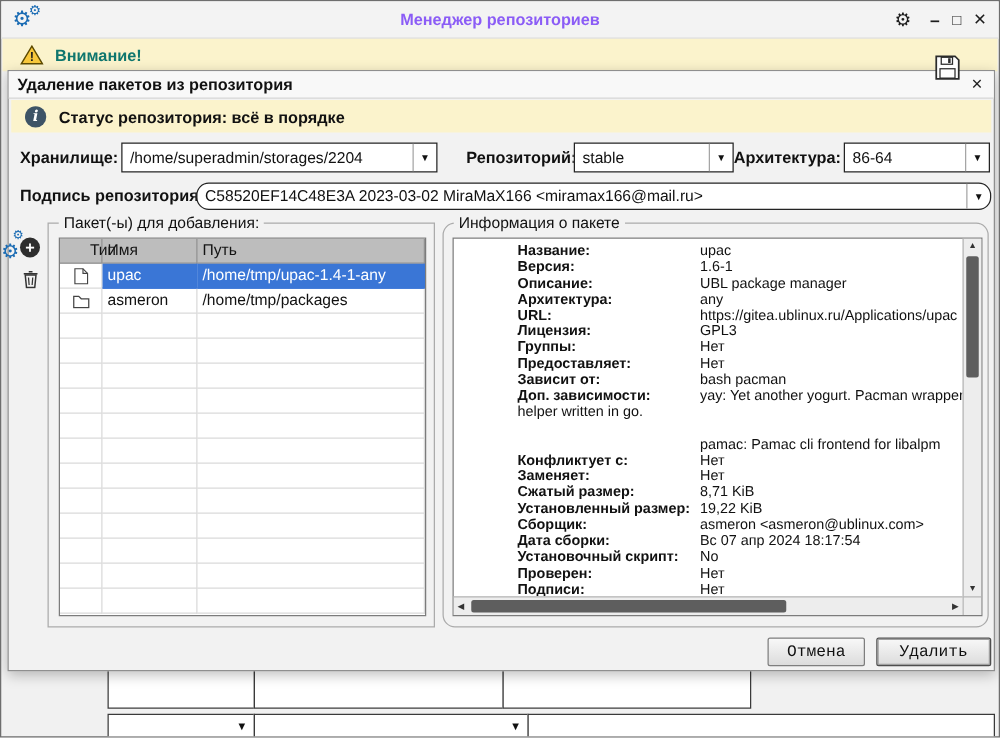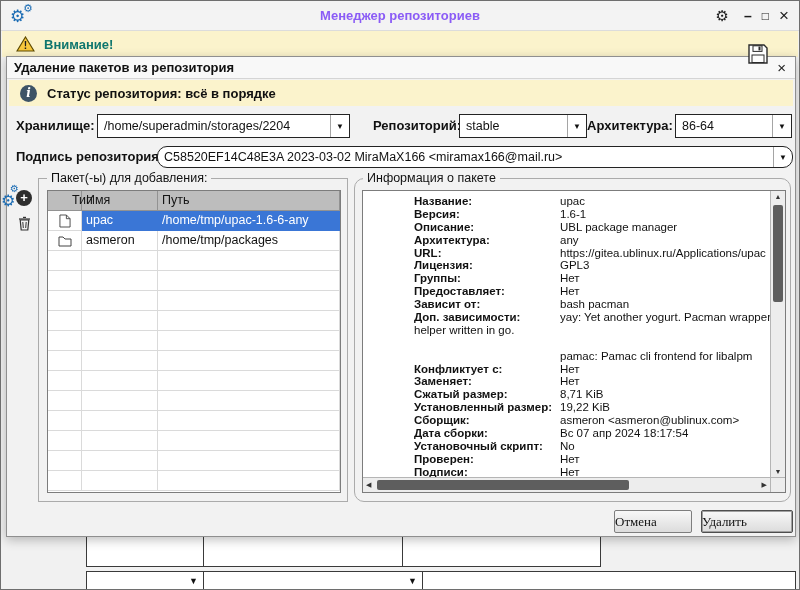--- a/index.html
+++ b/index.html
@@ -130,21 +130,21 @@
   .sb-left  { position:absolute; left:3px; top:3px; font-size:7px; color:#333; }
   .sb-right { position:absolute; right:3px; top:3px; font-size:7px; color:#333; }
   .hthumb   { position:absolute; top:2px; bottom:2px; left:14px; width:252px;
               background:#5e5e5e; border-radius:2px; }
   .sb-corner { position:absolute; right:0; bottom:0; width:15px; height:15px;
                background:#ededed; border-left:1px solid #b5b5b5; border-top:1px solid #b5b5b5; }
 
   
   .dlg-btn { position:absolute; top:453px; height:23px; background:linear-gradient(#f8f8f8,#dcdcdc);
              border:1px solid #7e7e7e; border-radius:2px; font-size:13px; color:#111;
-             text-align:left; line-height:21px; cursor:pointer; font-family:Liberation Serif, serif; }
+             text-align:center; line-height:21px; cursor:pointer; font-family:Liberation Mono, monospace; }
   #btn-cancel { left:607px; width:78px; }
   #btn-delete { left:694px; width:92px; border-color:#4e4e4e; box-shadow:inset 0 0 0 1px #a0a0a0; }
 </style>
 </head>
 <body>
 
 <div class="window">
 
   <div class="titlebar">
     <div class="app-icon">
@@ -252,21 +252,21 @@
         </div>
         <div id="pkg-tbody">
             <div class="trow">
               <div class="tcell c-type">
                 <svg width="12" height="14" viewBox="0 0 13 15">
                   <path d="M1 1 h7 l4 4 v9 h-11 z" fill="#fff" stroke="#444"></path>
                   <path d="M8 1 v4 h4" fill="none" stroke="#444"></path>
                 </svg>
               </div>
               <div class="tcell c-name cell-sel">upac</div>
-              <div class="tcell c-path cell-sel">/home/tmp/upac-1.6-6-any</div>
+              <div class="tcell c-path cell-sel">/home/tmp/upac-1.4-1-any</div>
             </div>
             <div class="trow">
               <div class="tcell c-type">
                 <svg width="14" height="12" viewBox="0 0 14 12">
                   <path d="M1 2 h4 l2 2 h6 v7 h-12 z" fill="#fff" stroke="#444"></path>
                 </svg>
               </div>
               <div class="tcell c-name">asmeron</div>
               <div class="tcell c-path">/home/tmp/packages</div>
             </div>

